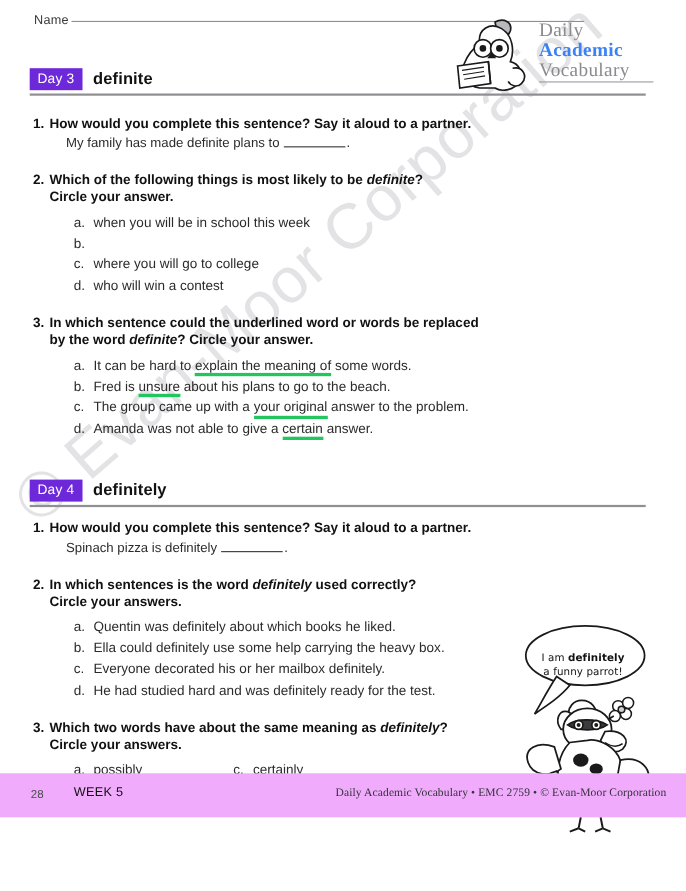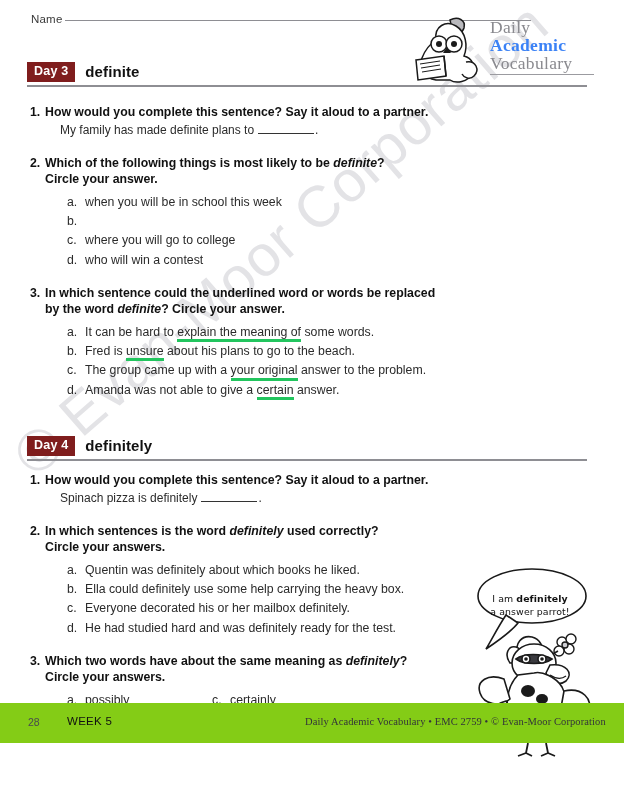--- a/index.html
+++ b/index.html
@@ -108,24 +108,24 @@
   }
 
   
   .day-header {
     position: absolute;
     left: 27px;
     display: flex;
     align-items: center;
   }
   .day-badge {
-    background: #7f1d1d;
+    background: #6d28d9;
     color: #ffffff;
     font-size: 12.5px;
-    font-weight: 700;
+    font-weight: 400;
     padding: 3px 7px 4px 7px;
     line-height: 1;
     letter-spacing: .2px;
   }
   .day-word {
     font-size: 15px;
     font-weight: 700;
     color: #111;
     margin-left: 10px;
     letter-spacing: .1px;
@@ -233,21 +233,21 @@
   }
   .bubble-text b { font-weight: 700; }
 
   
   .footer {
     position: absolute;
     left: 0;
     bottom: 0;
     width: 624px;
     height: 40px;
-    background: #84cc16;
+    background: #f0abfc;
     z-index: 20;
   }
   .footer-page {
     position: absolute;
     left: 28px;
     top: 13px;
     font-size: 10.5px;
     color: #4a4a4f;
   }
   .footer-week {
@@ -485,21 +485,21 @@
       <path d="M38 116 C22 110 10 118 14 130 C18 142 34 144 44 136 Z"></path>
       <path d="M98 128 C116 124 128 136 122 150 C116 162 100 160 94 150 Z"></path>
 
       <path d="M40 138 C26 142 18 152 24 160 C30 168 44 164 48 154 Z"></path>
 
       <path d="M62 180 L60 190 M60 190 L52 193 M60 190 L66 193" fill="none" stroke-width="1.8"></path>
       <path d="M80 180 L82 190 M82 190 L75 193 M82 190 L89 193" fill="none" stroke-width="1.8"></path>
     </g>
   </svg>
   <div class="bubble-text">
-    <span>I am </span><b>definitely</b><br><span>a answer parrot!</span>
+    <span>I am </span><b>definitely</b><br><span>a funny parrot!</span>
   </div>
 
   <div class="footer">
     <span class="footer-page">28</span>
     <span class="footer-week">WEEK 5</span>
     <span class="footer-credit">Daily Academic Vocabulary • EMC 2759 • © Evan-Moor Corporation</span>
   </div>
 
 </div>
 

